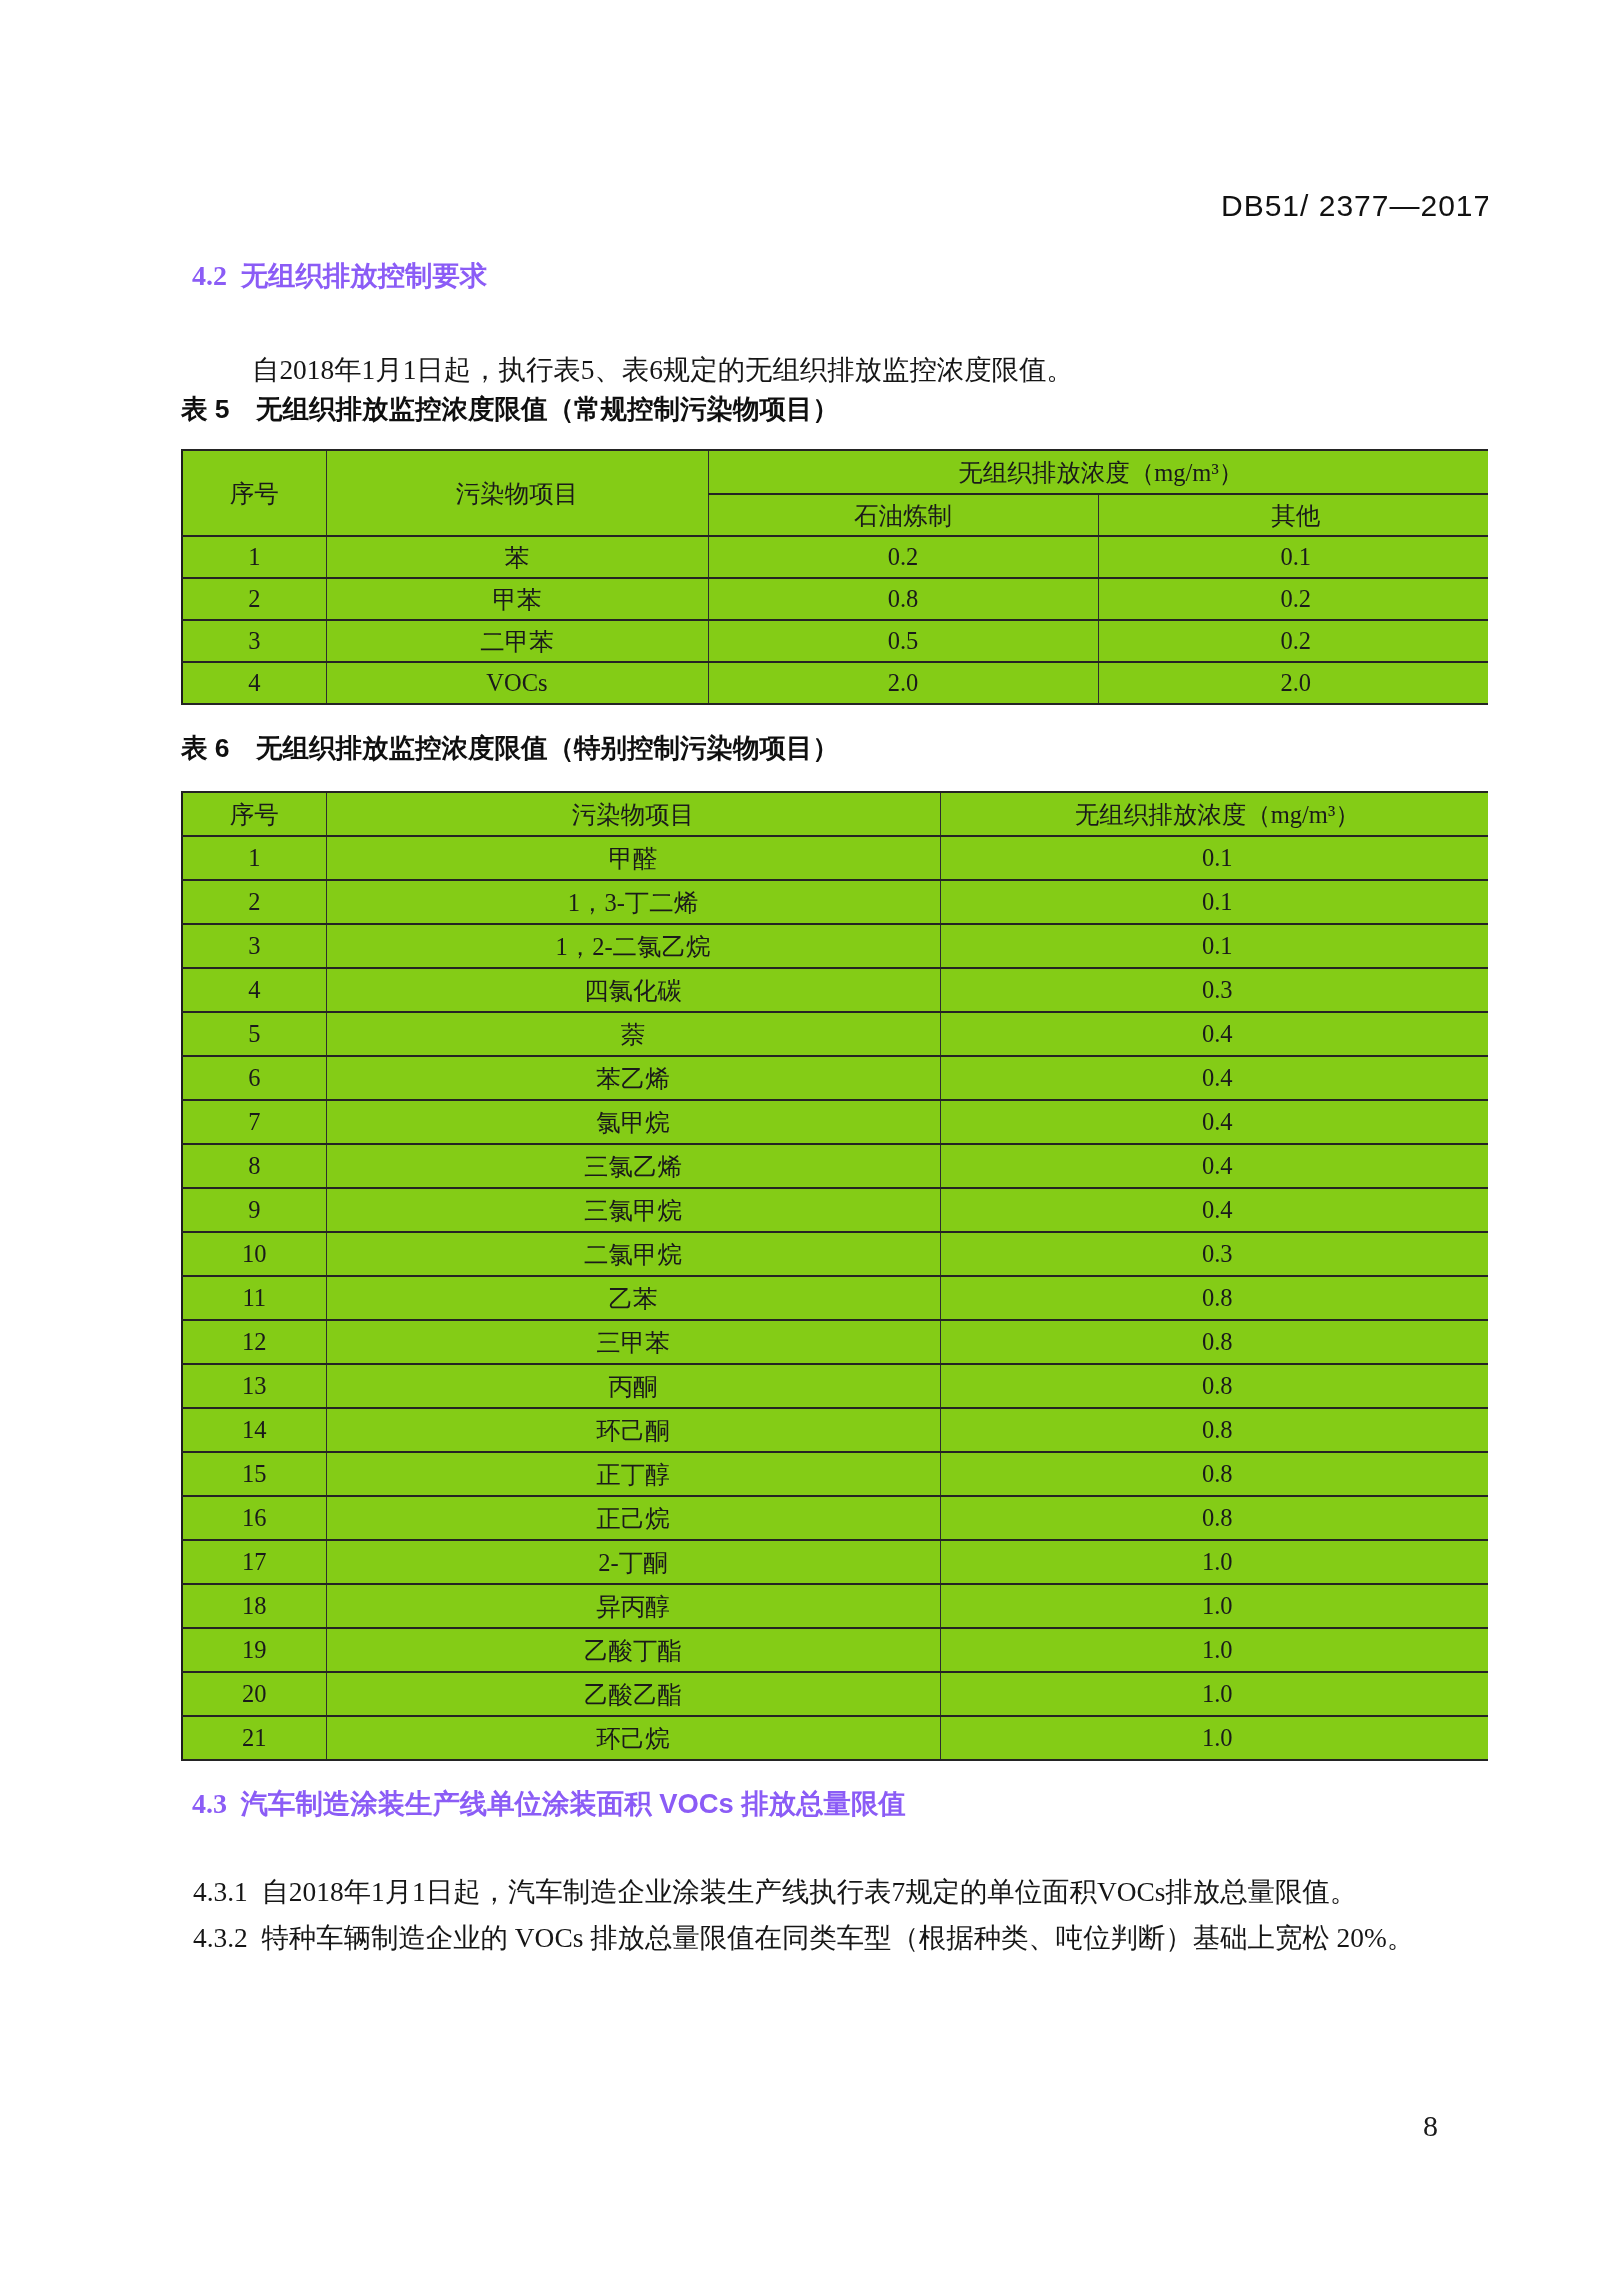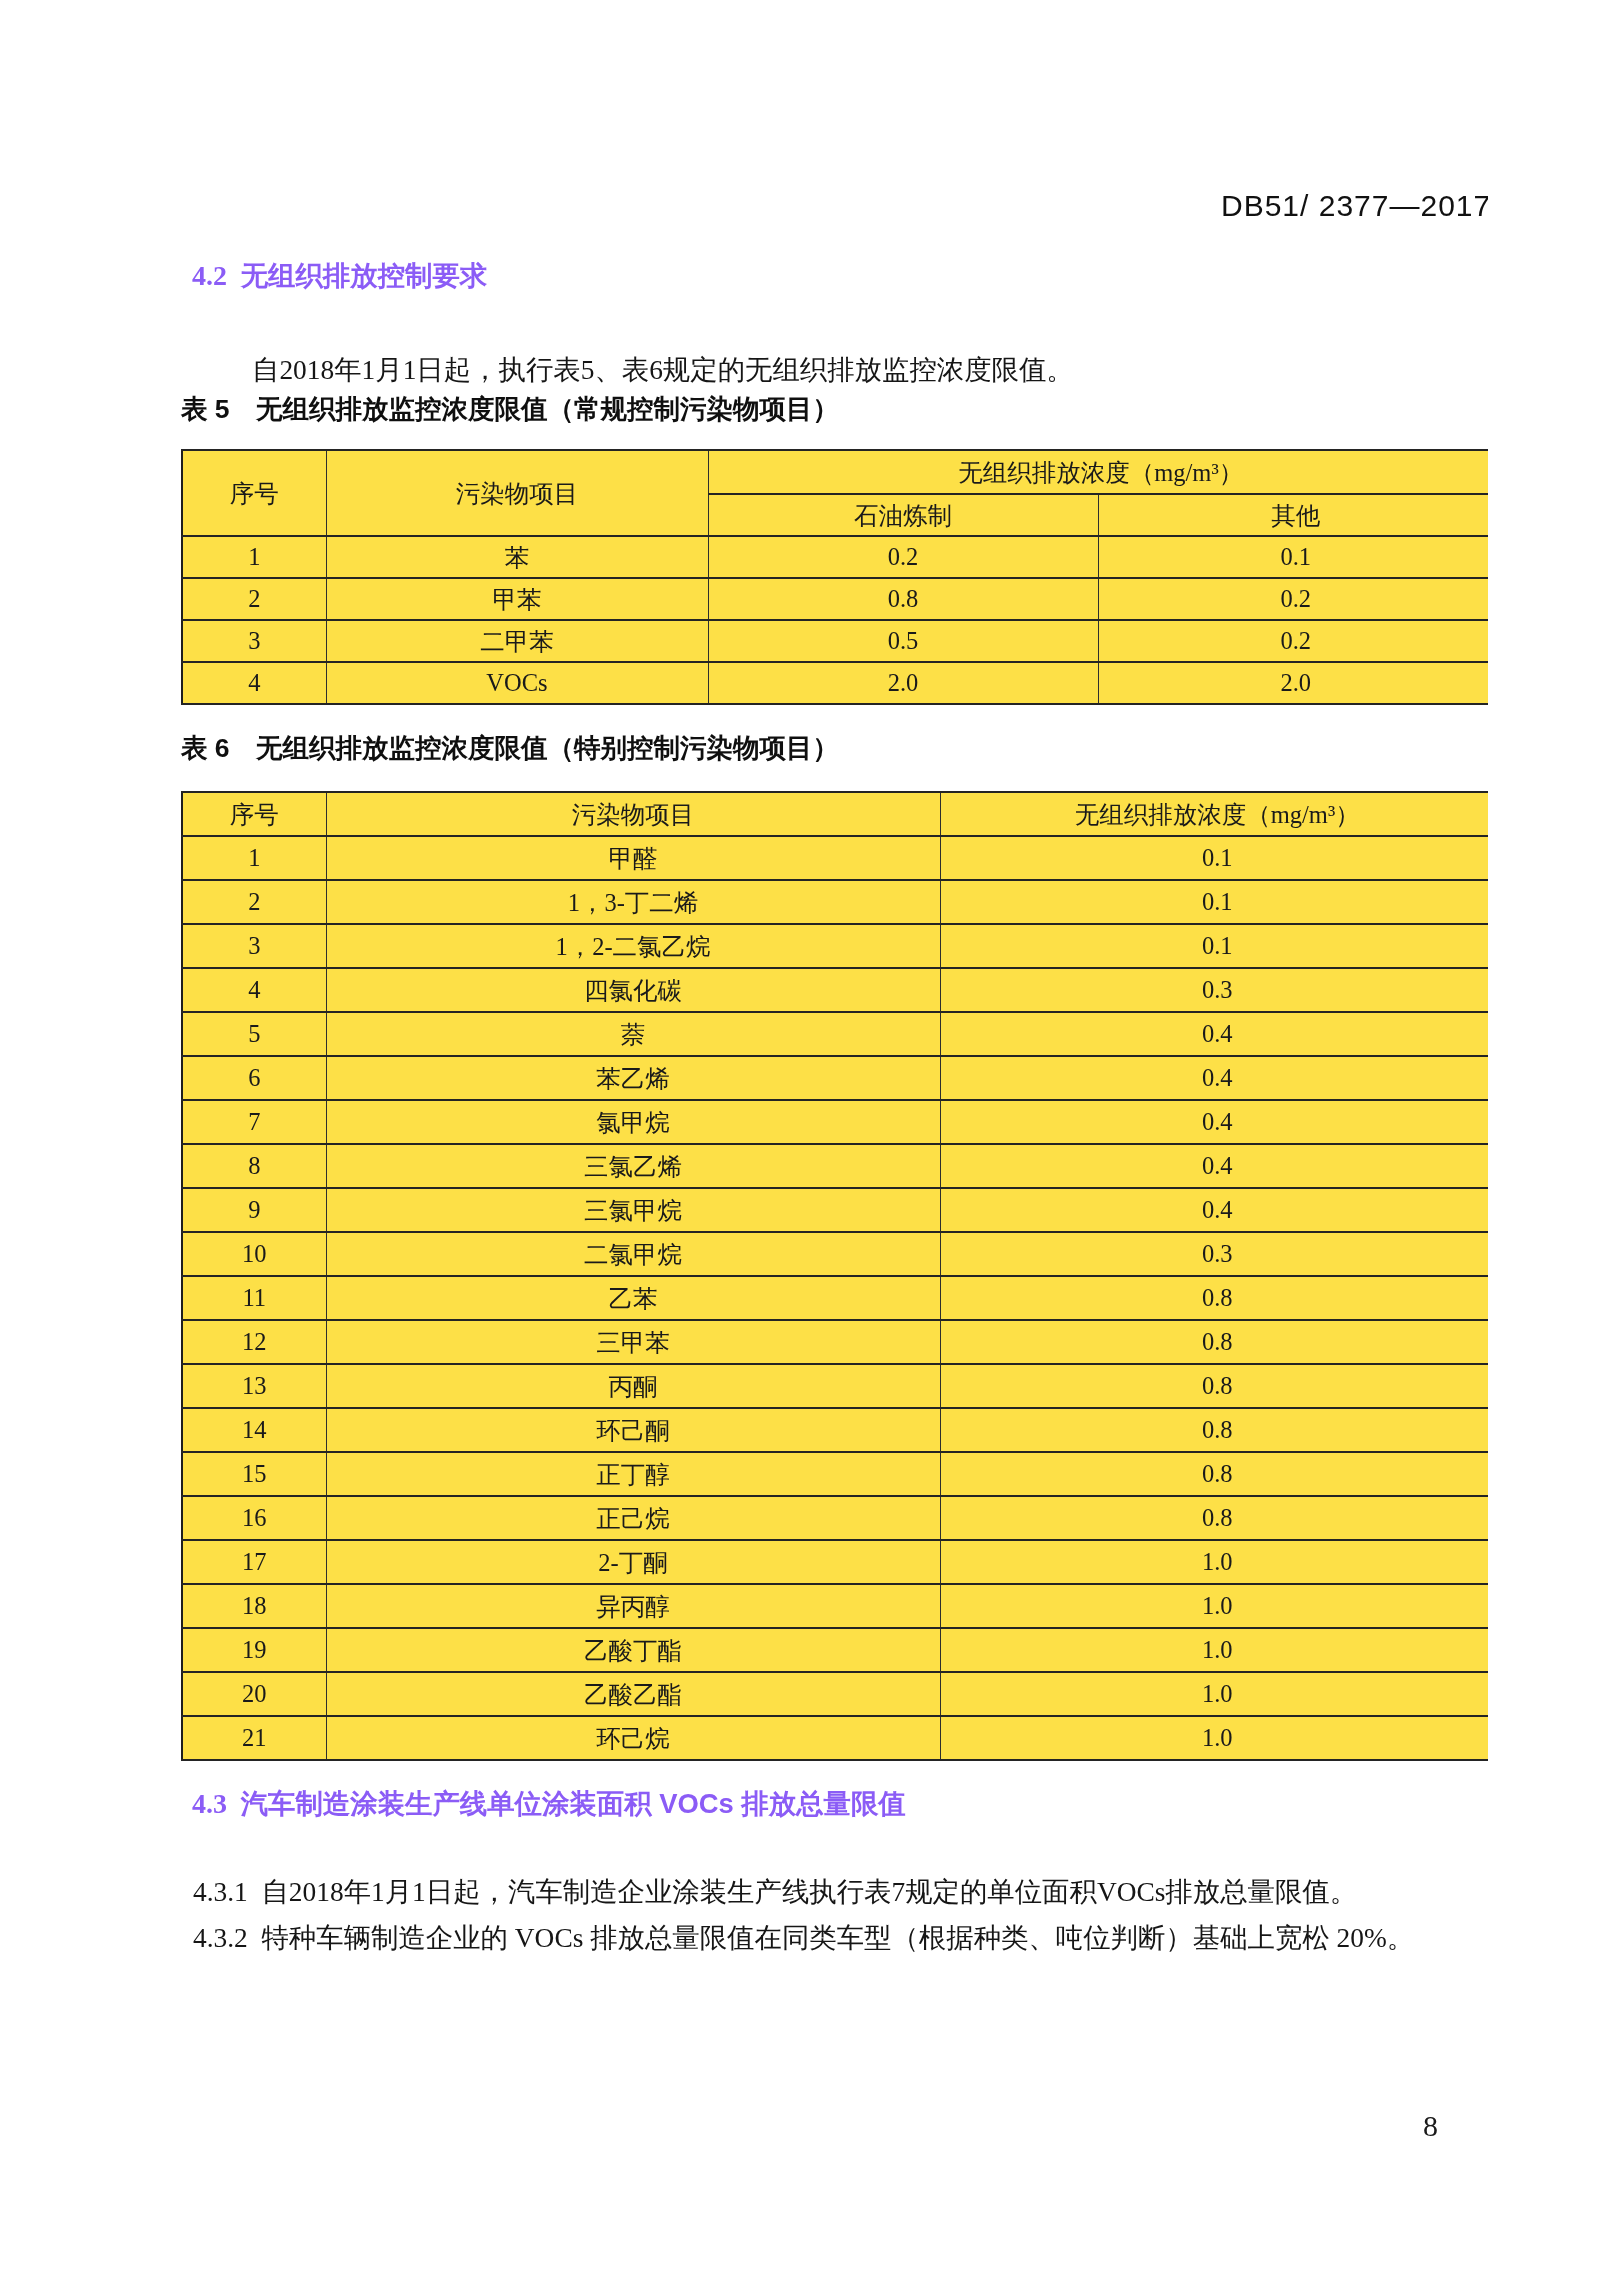--- a/index.html
+++ b/index.html
@@ -66,21 +66,21 @@
   }
   #table5-title { top: 391px; }
   #table6-title { top: 730px; }
 
   table.data-table {
     position: absolute;
     left: 181px;
     width: 1312px;
     border-collapse: collapse;
     table-layout: fixed;
-    background: #fde047;
+    background: #84cc16;
     border: 2.9px solid #1e1e1e;
   }
   #table5 { top: 449px; }
   #table6 { top: 791px; }
 
   .data-table th, .data-table td {
     border-left: 1.5px solid #2e2e2e;
     border-right: 1.5px solid #2e2e2e;
     border-top: 2.5px solid #242424;
     border-bottom: 2.5px solid #242424;

